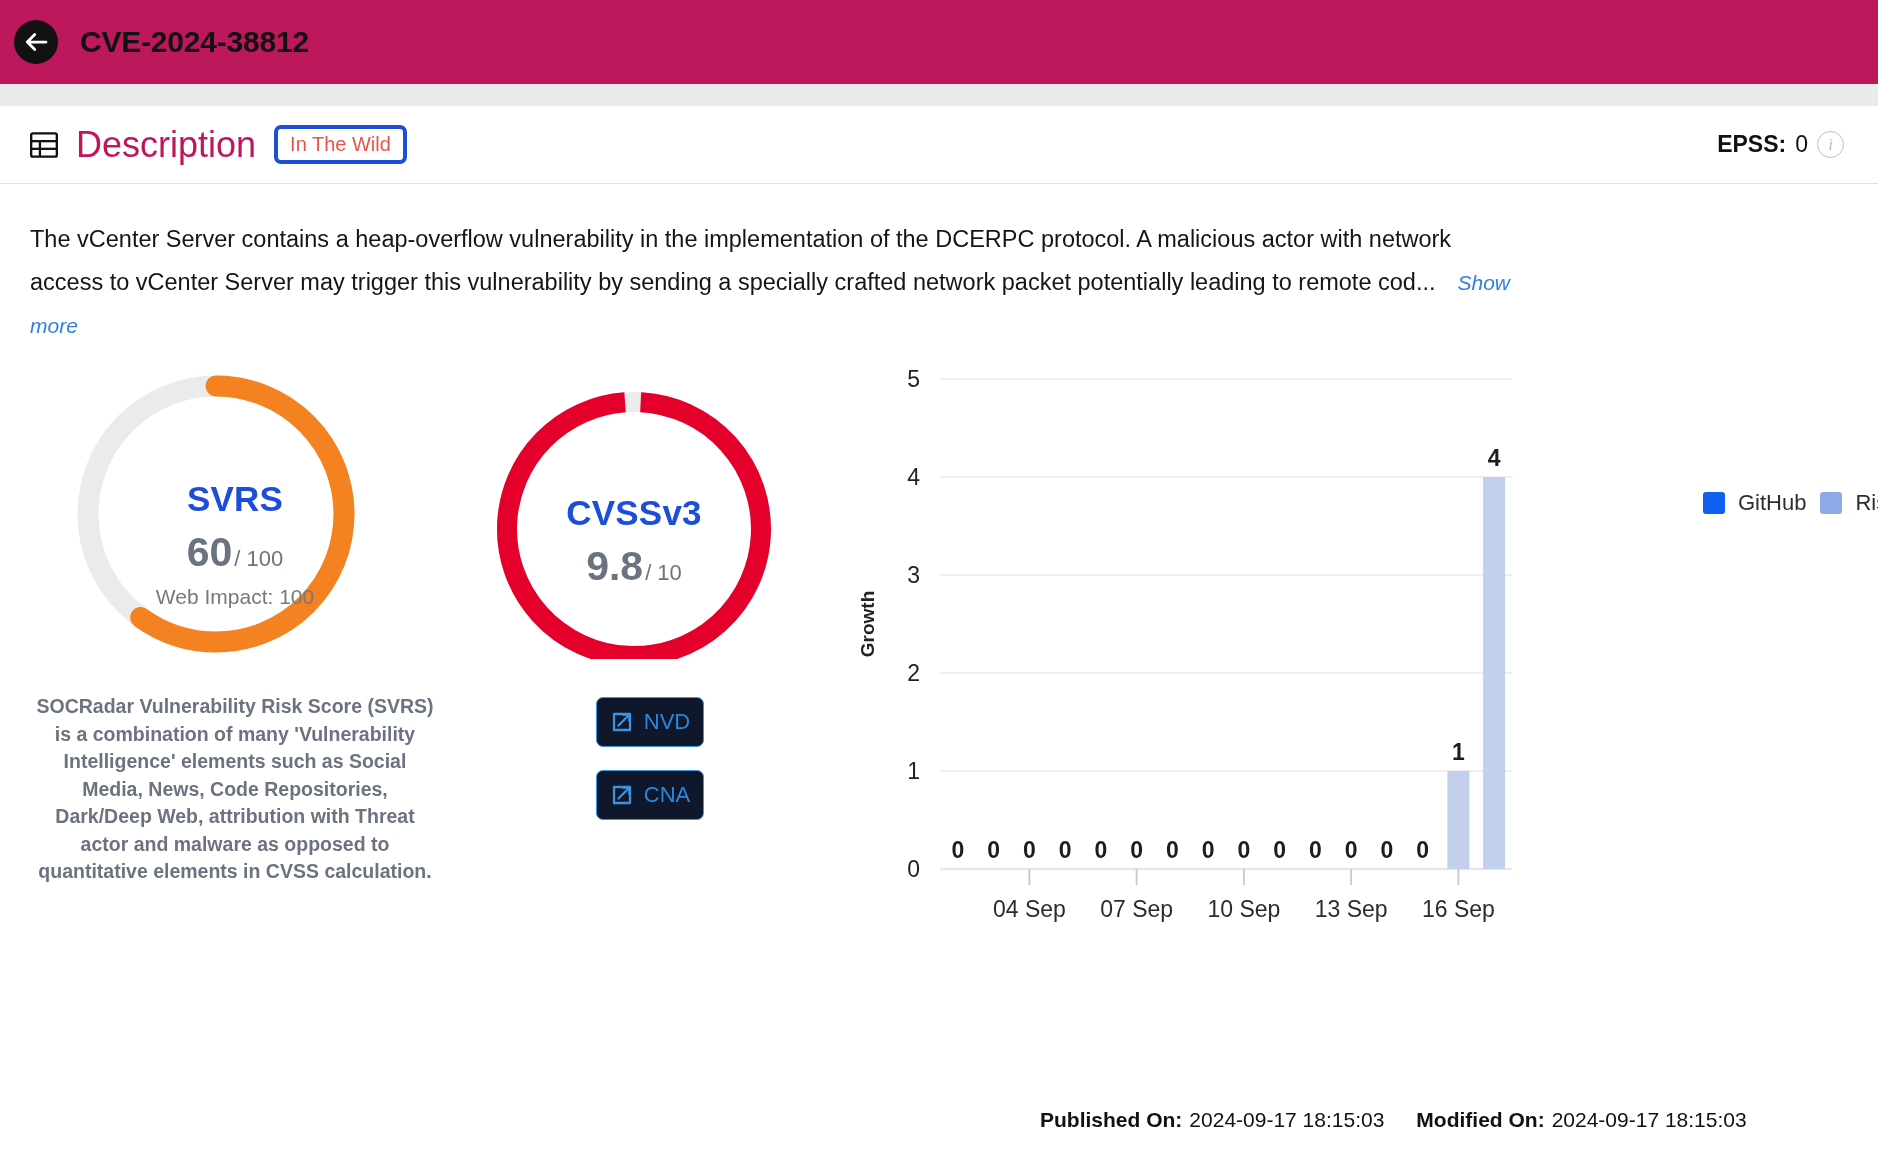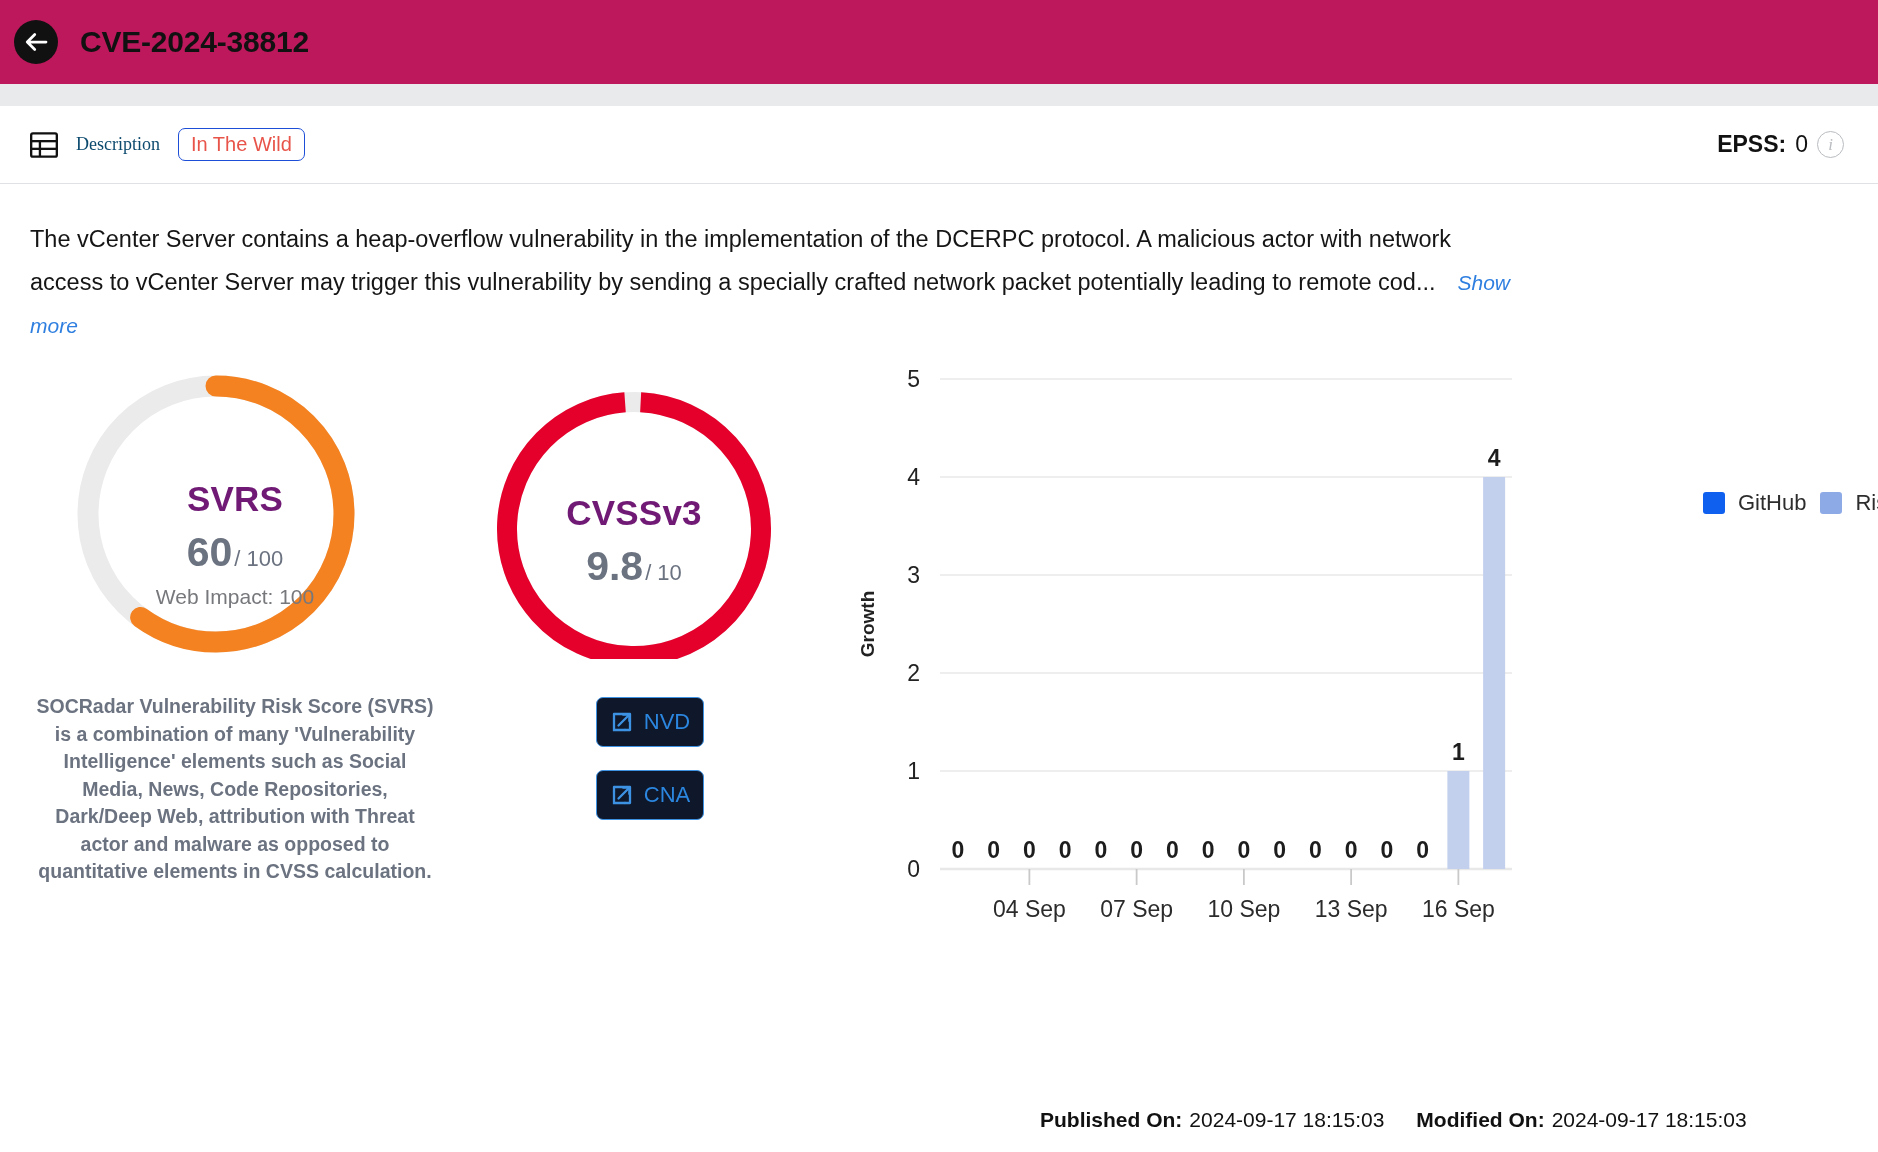--- a/index.html
+++ b/index.html
@@ -49,27 +49,26 @@
     height: 78px;
     background: #ffffff;
     border-bottom: 1px solid #dfe1e4;
     display: flex;
     align-items: center;
     padding: 0 34px 0 30px;
   }
   .desc-left { display: flex; align-items: center; gap: 18px; }
   .grid-icon { width: 28px; height: 26px; display: block; }
   .desc-title {
-    font-size: 18px;
-    color: #0c4a6e;
+    font-size: 36px;
+    color: #be185d;
     font-weight: normal;
-    font-family: Liberation Serif, serif;
   }
   .wild-badge {
-    border: 1px solid #1d4ed8;
+    border: 4px solid #1d4ed8;
     color: #e8544a;
     border-radius: 7px;
     font-size: 20px;
     padding: 5px 12px 6px;
     line-height: 1;
     white-space: nowrap;
     cursor: pointer;
   }
   .spacer { flex: 1 1 auto; }
   .epss {
@@ -120,21 +119,21 @@
   
   .donut-wrap { position: relative; }
   .donut-center {
     position: absolute;
     left: 0; right: 0;
     text-align: center;
     pointer-events: none;
   }
   .donut-label {
     font-size: 35px;
-    color: #701a75;
+    color: #1d4ed8;
     font-weight: bold;
     letter-spacing: 0.2px;
   }
   .donut-score {
     margin-top: 10px;
     color: #6b7280;
   }
   .donut-score .big { font-size: 41px; font-weight: bold; }
   .donut-score .small { font-size: 22px; font-weight: normal; margin-left: 2px; }
   .donut-sub {

